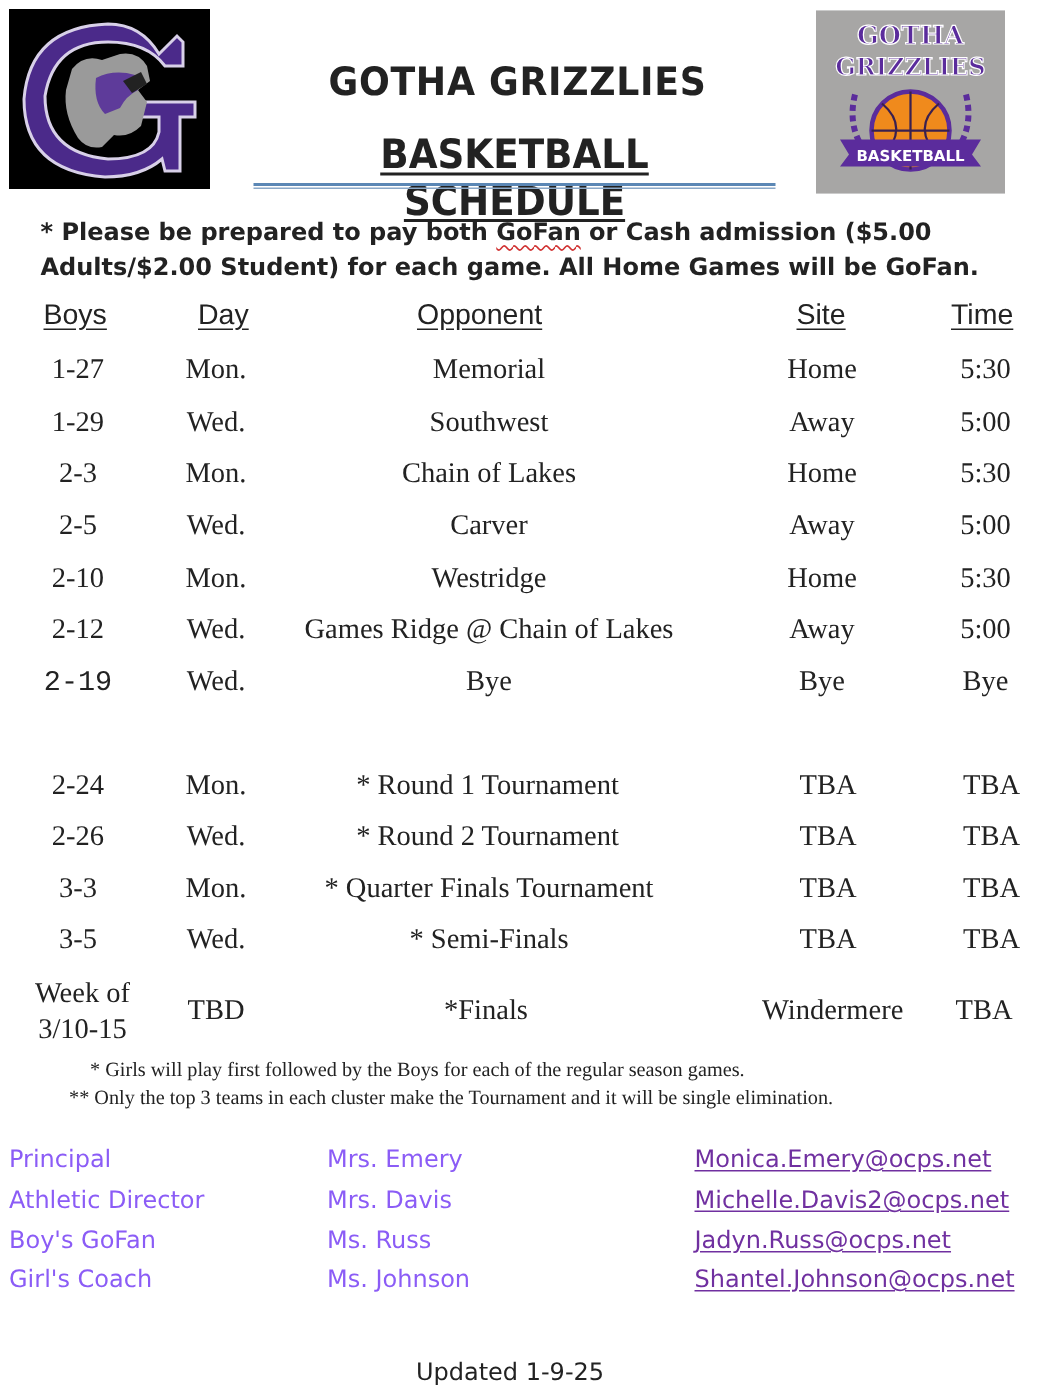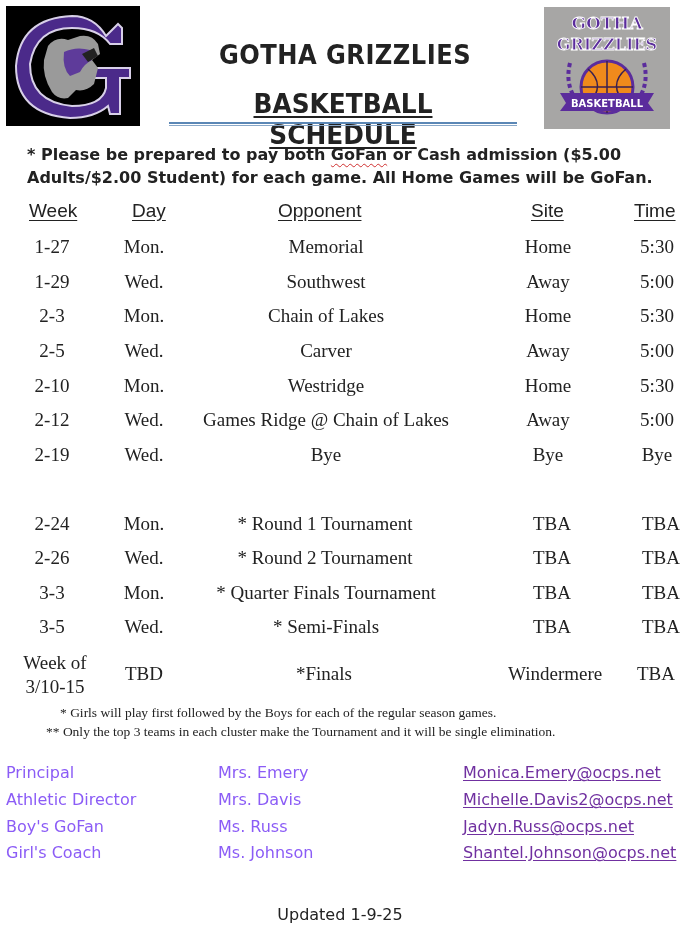--- a/index.html
+++ b/index.html
@@ -67,21 +67,21 @@
 <div class="abs title1">GOTHA GRIZZLIES</div>
 <div class="abs title2">BASKETBALL  SCHEDULE</div>
 <div class="abs title2-rule"></div>
 <div class="abs title2-rule2"></div>
 
 <div class="abs notice">
   <span>* Please be prepared to pay both </span><span class="squiggle">GoFan</span><span> or Cash admission ($5.00 Adults/$2.00 Student) for each game. All Home Games will be GoFan.</span>
 </div>
 
 <div>
-  <div class="abs hdr" style="left:29px;">Week</div>
+  <div class="abs hdr" style="left:29px;">Boys</div>
   <div class="abs hdr" style="left:132px;">Day</div>
   <div class="abs hdr" style="left:278px;">Opponent</div>
   <div class="abs hdr" style="left:531px;">Site</div>
   <div class="abs hdr" style="left:634px;">Time</div>
 
   <div class="abs cell c-date" style="top:236px;">1-27</div>
   <div class="abs cell c-day" style="top:236px;">Mon.</div>
   <div class="abs cell c-opp" style="top:236px;">Memorial</div>
   <div class="abs cell c-site" style="top:236px;">Home</div>
   <div class="abs cell c-time" style="top:236px;">5:30</div>
@@ -109,21 +109,21 @@
   <div class="abs cell c-opp" style="top:375px;">Westridge</div>
   <div class="abs cell c-site" style="top:375px;">Home</div>
   <div class="abs cell c-time" style="top:375px;">5:30</div>
 
   <div class="abs cell c-date" style="top:409px;">2-12</div>
   <div class="abs cell c-day" style="top:409px;">Wed.</div>
   <div class="abs cell c-opp" style="top:409px;">Games Ridge @ Chain of Lakes</div>
   <div class="abs cell c-site" style="top:409px;">Away</div>
   <div class="abs cell c-time" style="top:409px;">5:00</div>
 
-  <div class="abs cell c-date" style="top:444px;">2-19</div>
+  <div class="abs cell c-date" style="top:444px;font-family:Liberation Mono, monospace;">2-19</div>
   <div class="abs cell c-day" style="top:444px;">Wed.</div>
   <div class="abs cell c-opp" style="top:444px;">Bye</div>
   <div class="abs cell c-site" style="top:444px;">Bye</div>
   <div class="abs cell c-time" style="top:444px;">Bye</div>
 
   <div class="abs cell c-date" style="top:513px;">2-24</div>
   <div class="abs cell c-day" style="top:513px;">Mon.</div>
   <div class="abs cell c-opp" style="top:513px; left:180px; width:290px;">* Round 1 Tournament</div>
   <div class="abs cell c-site" style="top:513px; left:502px;">TBA</div>
   <div class="abs cell c-time" style="top:513px; left:616px;">TBA</div>

